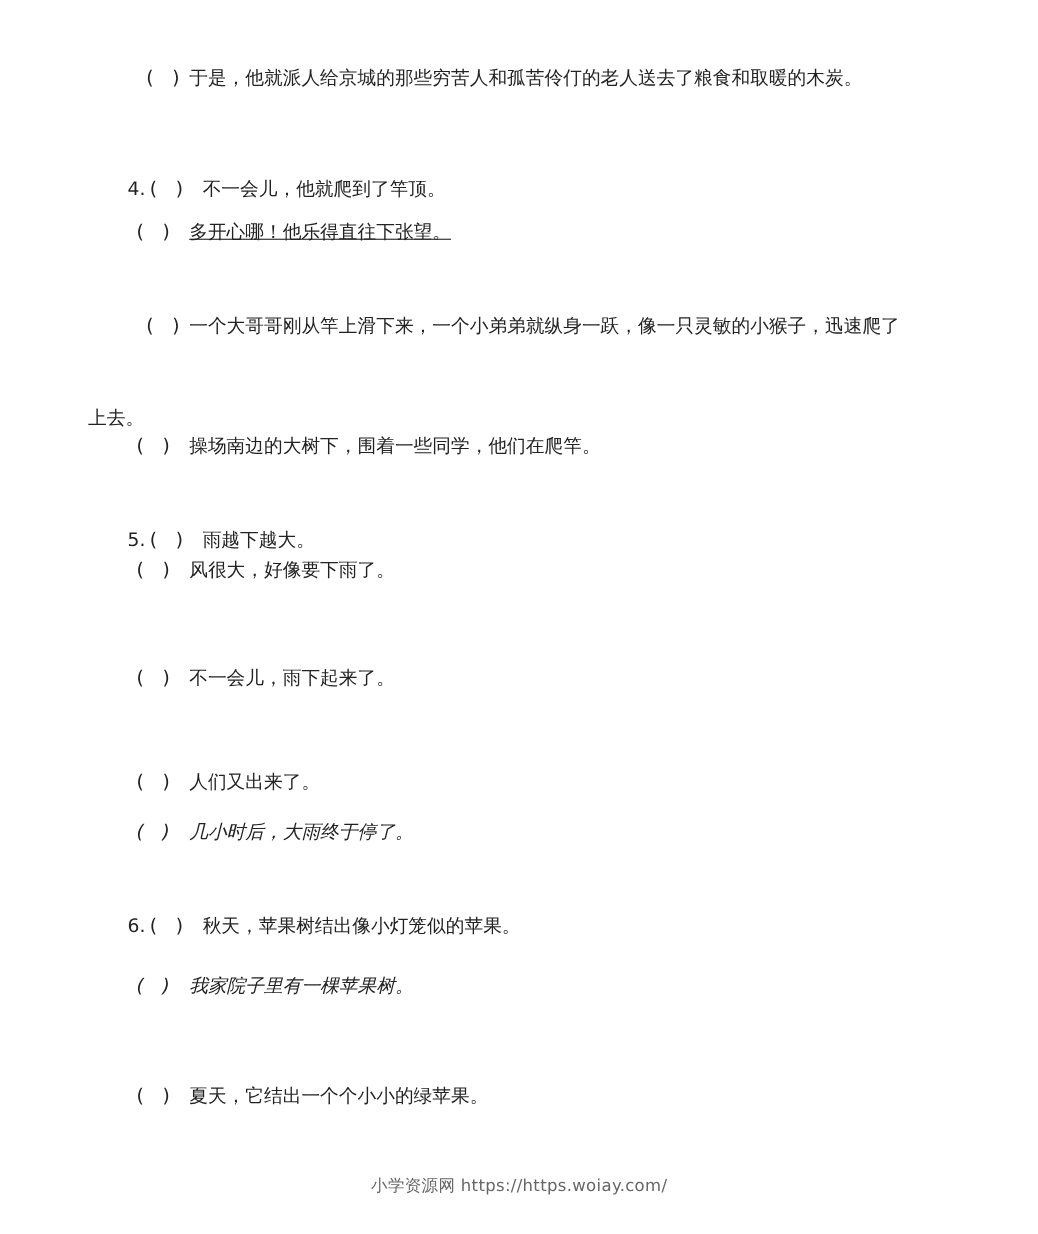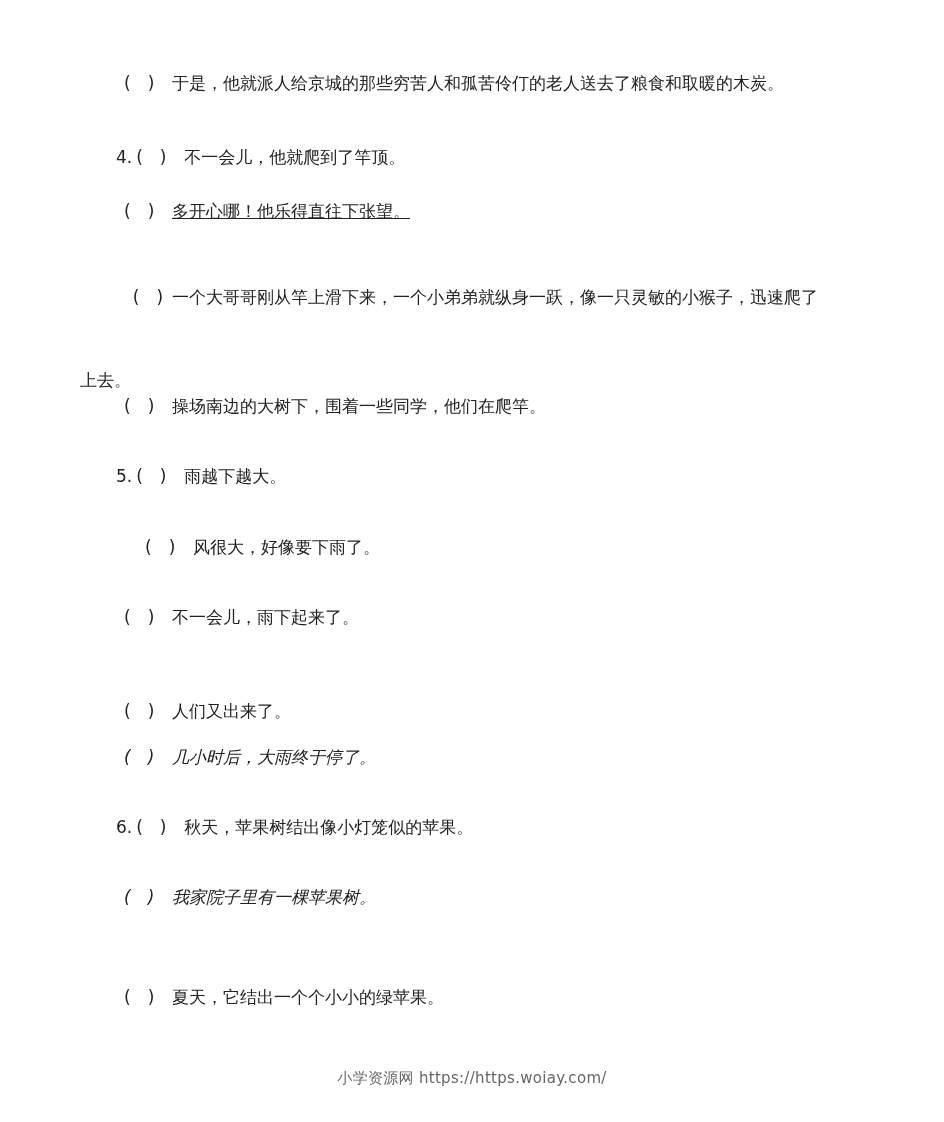--- a/index.html
+++ b/index.html
@@ -15,21 +15,21 @@
       font-family: "DejaVu Sans", "Liberation Sans", sans-serif;
       color: #222222;
     }
     .line {
       position: absolute;
       font-size: 17px;
       line-height: 22px;
       white-space: nowrap;
     }
     .sub { left: 124px; }
-    .num { left: 116px; }
+    .num { left: 116px; margin-top: 15px; }
     .paren {
       display: inline-block;
       width: 48px;
     }
     .label { margin-right: 4px; }
     .footer {
       position: absolute;
       top: 1069px;
       left: 0;
       width: 944px;
@@ -37,21 +37,21 @@
       font-size: 15px;
       color: #666666;
       letter-spacing: 0.3px;
     }
   </style>
 </head>
 <body>
 
 <div>
 
-  <div class="line sub" style="top:72px;">
+  <div class="line sub" style="top:60px;text-align:center;">
     <span class="paren">(　)</span><span>于是，他就派人给京城的那些穷苦人和孤苦伶仃的老人送去了粮食和取暖的木炭。</span>
   </div>
 
   <div class="line num" style="top:146px;">
     <span class="label">4.</span><span class="paren">(　)</span><span>不一会儿，他就爬到了竿顶。</span>
   </div>
 
   <div class="line sub" style="top:200px;text-decoration:underline;">
     <span class="paren">(　)</span><span>多开心哪！他乐得直往下张望。</span>
   </div>
@@ -62,21 +62,21 @@
   <div class="line" style="top:325px; left:80px;margin-top:44px;">上去。</div>
 
   <div class="line sub" style="top:395px;">
     <span class="paren">(　)</span><span>操场南边的大树下，围着一些同学，他们在爬竿。</span>
   </div>
 
   <div class="line num" style="top:465px;">
     <span class="label">5.</span><span class="paren">(　)</span><span>雨越下越大。</span>
   </div>
 
-  <div class="line sub" style="top:536px;margin-left:21px;">
+  <div class="line sub" style="top:508px;">
     <span class="paren">(　)</span><span>风很大，好像要下雨了。</span>
   </div>
 
   <div class="line sub" style="top:606px;">
     <span class="paren">(　)</span><span>不一会儿，雨下起来了。</span>
   </div>
 
   <div class="line sub" style="top:700px;">
     <span class="paren">(　)</span><span>人们又出来了。</span>
   </div>

